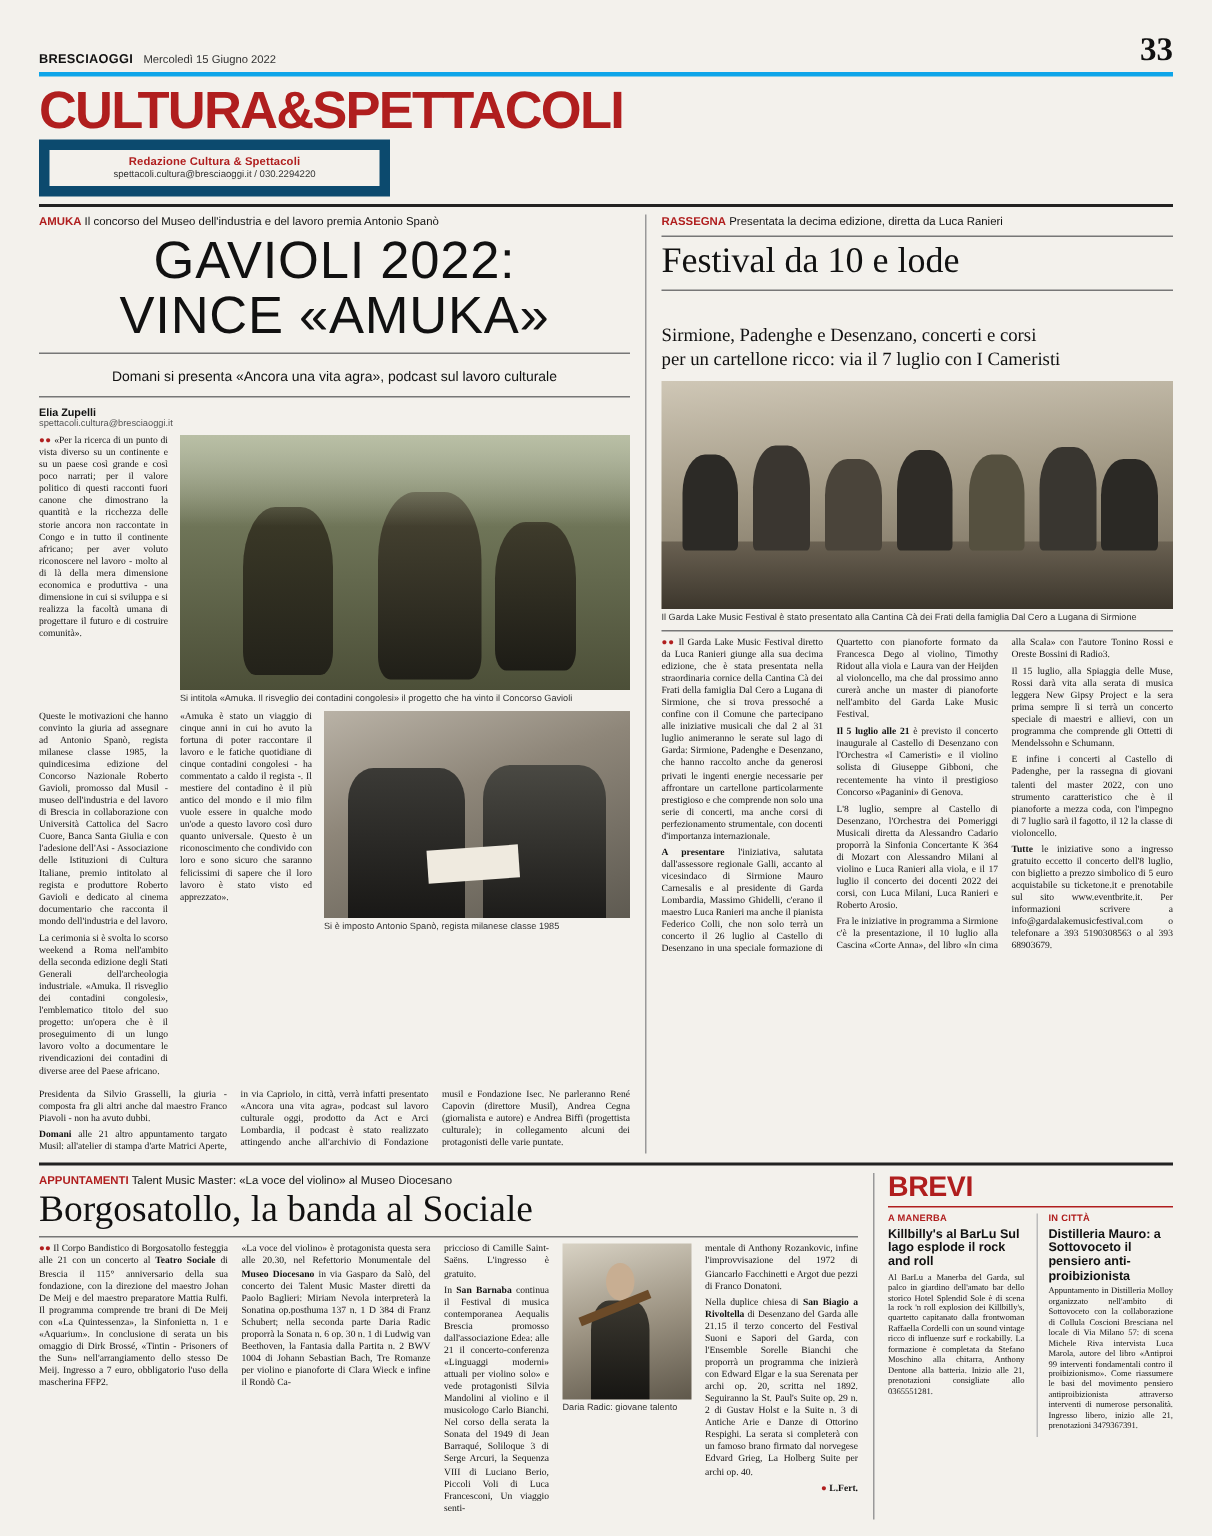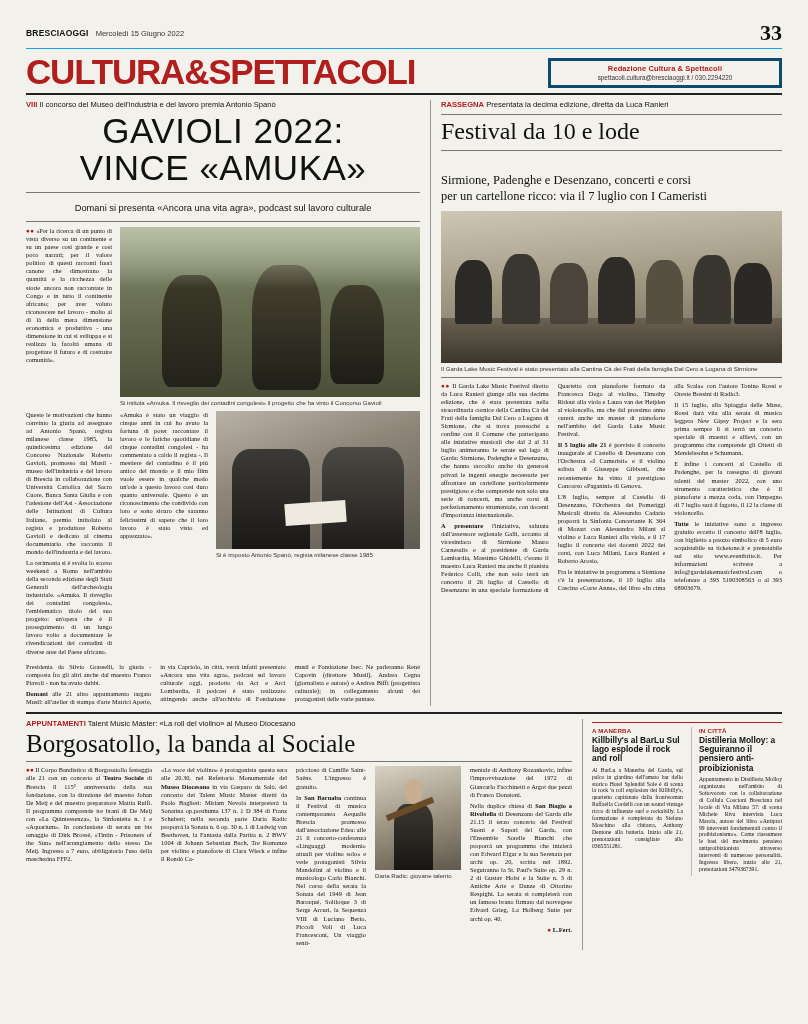--- a/index.html
+++ b/index.html
@@ -12,52 +12,53 @@
     overflow: hidden;
   }
   .page {
     position: relative;
     width: 808px; height: 1024px;
     background: #f3f1ec;
     padding: 22px 26px 10px 26px;
   }
   
   .masthead {
-    display: flex; align-items: center; justify-content: space-between;
-    border-bottom: 1px solid #0ea5e9;
+    display: flex; align-items: flex-end; justify-content: space-between;
+    border-bottom: 3px solid #0ea5e9;
     padding-bottom: 4px;
   }
   .mh-left { display: flex; align-items: baseline; gap: 7px; }
   .mh-brand {
     font-family: "Liberation Sans", sans-serif;
     font-weight: bold; font-size: 8.5px; letter-spacing: .2px;
   }
   .mh-date {
     font-family: "Liberation Sans", sans-serif;
     font-size: 7.5px; color: #333;
   }
   .mh-page {
     font-family: "Liberation Serif", serif;
     font-size: 22px; font-weight: bold; line-height: 1;
   }
   
   .sectionbar {
     display: flex; align-items: flex-start; justify-content: space-between;
     margin-top: 6px;
+    flex-direction: column;
   }
   .section-title {
     font-family: "Liberation Sans", sans-serif;
     font-weight: bold;
     font-size: 35px;
     letter-spacing: -1.2px;
     color: #b01e1e;
     line-height: .95;
   }
   .contactbox {
-    border: 3px solid #0c4a6e;
+    border: 7px solid #0c4a6e;
     padding: 3px 7px 4px 7px;
     text-align: center;
     margin-top: 3px;
     width: 234px;
   }
   .contactbox .cb-title {
     font-family: "Liberation Sans", sans-serif;
     font-size: 7.5px; font-weight: bold; color: #b01e1e;
     letter-spacing: .1px;
   }
@@ -231,29 +232,35 @@
       <div class="cb-title">Redazione Cultura &amp; Spettacoli</div>
       <div class="cb-line">spettacoli.cultura@bresciaoggi.it / 030.2294220</div>
     </div>
   </div>
   <div class="rule-thick"></div>
 
   <div class="main">
 
     <div class="col-left">
       <div class="kicker">
-        <b>VIII</b>
+        <b>AMUKA</b>
         <span>Il concorso del Museo dell'industria e del lavoro premia Antonio Spanò</span>
       </div>
       <div class="headline-serif hl-1">GAVIOLI 2022:</div>
       <div class="headline-serif hl-2">VINCE «AMUKA»</div>
       <div class="hr-thin"></div>
       <div class="standfirst">Domani si presenta «Ancora una vita agra», podcast sul lavoro culturale</div>
       <div class="hr-thin"></div>
 
+      <div class="flex" style="gap:8px;">
+        <div style="width:86px;">
+          <div class="byline-name">Elia Zupelli</div>
+          <div class="byline-mail">spettacoli.cultura@bresciaoggi.it</div>
+        </div>
+      </div>
 
       <div class="flex" style="gap:8px; margin-top:4px;">
         <div style="width:86px;">
           <p class="bt"><span class="dot-red">●●</span> «Per la ricerca di un punto di vista diverso su un continente e su un paese così grande e così poco narrati; per il valore politico di questi racconti fuori canone che dimostrano la quantità e la ricchezza delle storie ancora non raccontate in Congo e in tutto il continente africano; per aver voluto riconoscere nel lavoro - molto al di là della mera dimensione economica e produttiva - una dimensione in cui si sviluppa e si realizza la facoltà umana di progettare il futuro e di costruire comunità».</p>
         </div>
         <div style="flex:1;">
           <div class="photo congo" style="height:170px;">
             <div style="position:absolute;left:14%;bottom:6%;width:20%;height:66%;background:linear-gradient(180deg,#3c3a28,#23221a);border-radius:36% 36% 14% 14%;"></div>
             <div style="position:absolute;left:44%;bottom:4%;width:23%;height:74%;background:linear-gradient(180deg,#4a4634,#201f18);border-radius:36% 36% 12% 12%;"></div>
             <div style="position:absolute;left:70%;bottom:8%;width:18%;height:58%;background:linear-gradient(180deg,#3f3c2c,#1d1c16);border-radius:38% 38% 14% 14%;"></div>
@@ -322,21 +329,21 @@
         <p class="bt">E infine i concerti al Castello di Padenghe, per la rassegna di giovani talenti del master 2022, con uno strumento caratteristico che è il pianoforte a mezza coda, con l'impegno di 7 luglio sarà il fagotto, il 12 la classe di violoncello.</p>
         <p class="bt"><b>Tutte</b> le iniziative sono a ingresso gratuito eccetto il concerto dell'8 luglio, con biglietto a prezzo simbolico di 5 euro acquistabile su ticketone.it e prenotabile sul sito www.eventbrite.it. Per informazioni scrivere a info@gardalakemusicfestival.com o telefonare a 393 5190308563 o al 393 68903679.</p>
       </div>
     </div>
   </div>
 
   <div class="bottom">
     <div class="bot-left">
       <div class="kicker">
         <b>APPUNTAMENTI</b>
-        <span>Talent Music Master: «La roll del violino» al Museo Diocesano</span>
+        <span>Talent Music Master: «La voce del violino» al Museo Diocesano</span>
       </div>
       <div class="hl-b">Borgosatollo, la banda al Sociale</div>
       <div class="hr-thin" style="margin:5px 0 4px 0;"></div>
 
       <div class="flex" style="gap:9px;">
         <div style="width:126px;">
           <p class="bt"><span class="dot-red">●●</span> Il Corpo Bandistico di Borgosatollo festeggia alle 21 con un concerto al <b>Teatro Sociale</b> di Brescia il 115° anniversario della sua fondazione, con la direzione del maestro Johan De Meij e del maestro preparatore Mattia Rulfi. Il programma comprende tre brani di De Meij con «La Quintessenza», la Sinfonietta n. 1 e «Aquarium». In conclusione di serata un bis omaggio di Dirk Brossé, «Tintin - Prisoners of the Sun» nell'arrangiamento dello stesso De Meij. Ingresso a 7 euro, obbligatorio l'uso della mascherina FFP2.</p>
         </div>
         <div style="width:126px;">
           <p class="bt">«La voce del violino» è protagonista questa sera alle 20.30, nel Refettorio Monumentale del <b>Museo Diocesano</b> in via Gasparo da Salò, del concerto dei Talent Music Master diretti da Paolo Baglieri: Miriam Nevola interpreterà la Sonatina op.posthuma 137 n. 1 D 384 di Franz Schubert; nella seconda parte Daria Radic proporrà la Sonata n. 6 op. 30 n. 1 di Ludwig van Beethoven, la Fantasia dalla Partita n. 2 BWV 1004 di Johann Sebastian Bach, Tre Romanze per violino e pianoforte di Clara Wieck e infine il Rondò Ca-</p>
@@ -355,29 +362,30 @@
         </div>
         <div style="flex:1;">
           <p class="bt">mentale di Anthony Rozankovic, infine l'improvvisazione del 1972 di Giancarlo Facchinetti e Argot due pezzi di Franco Donatoni.</p>
           <p class="bt">Nella duplice chiesa di <b>San Biagio a Rivoltella</b> di Desenzano del Garda alle 21.15 il terzo concerto del Festival Suoni e Sapori del Garda, con l'Ensemble Sorelle Bianchi che proporrà un programma che inizierà con Edward Elgar e la sua Serenata per archi op. 20, scritta nel 1892. Seguiranno la St. Paul's Suite op. 29 n. 2 di Gustav Holst e la Suite n. 3 di Antiche Arie e Danze di Ottorino Respighi. La serata si completerà con un famoso brano firmato dal norvegese Edvard Grieg, La Holberg Suite per archi op. 40.</p>
           <p class="bt" style="text-align:right;"><span class="dot-red">●</span> <b>L.Fert.</b></p>
         </div>
       </div>
     </div>
 
     <div class="bot-right">
+      <div class="brevi-title">BREVI</div>
       <div class="brevi-rule"></div>
       <div class="flex" style="gap:8px;">
         <div class="brevi-col" style="width:92px;">
           <div class="brevi-label">A MANERBA</div>
           <div class="brevi-head">Killbilly's al BarLu Sul lago esplode il rock and roll</div>
           <p class="bs">Al BarLu a Manerba del Garda, sul palco in giardino dell'amato bar dello storico Hotel Splendid Sole è di scena la rock 'n roll explosion dei Killbilly's, quartetto capitanato dalla frontwoman Raffaella Cordelli con un sound vintage ricco di influenze surf e rockabilly. La formazione è completata da Stefano Moschino alla chitarra, Anthony Dentone alla batteria. Inizio alle 21, prenotazioni consigliate allo 0365551281.</p>
         </div>
         <div class="brevi-col vline" style="width:92px; padding-left:7px;">
           <div class="brevi-label">IN CITTÀ</div>
-          <div class="brevi-head">Distilleria Molloy: a Seguiranno il pensiero anti-proibizionista</div>
+          <div class="brevi-head">Distilleria Mauro: a Sottovoceto il pensiero anti-proibizionista</div>
           <p class="bs">Appuntamento in Distilleria Molloy organizzato nell'ambito di Sottovoceto con la collaborazione di Collula Coscioni Bresciana nel locale di Via Milano 57: di scena Michele Riva intervista Luca Marola, autore del libro «Antiproi 99 interventi fondamentali contro il proibizionismo». Come riassumere le basi del movimento pensiero antiproibizionista attraverso interventi di numerose personalità. Ingresso libero, inizio alle 21, prenotazioni 3479367391.</p>
         </div>
       </div>
     </div>
   </div>
 
 </div>
 
 </body></html>

